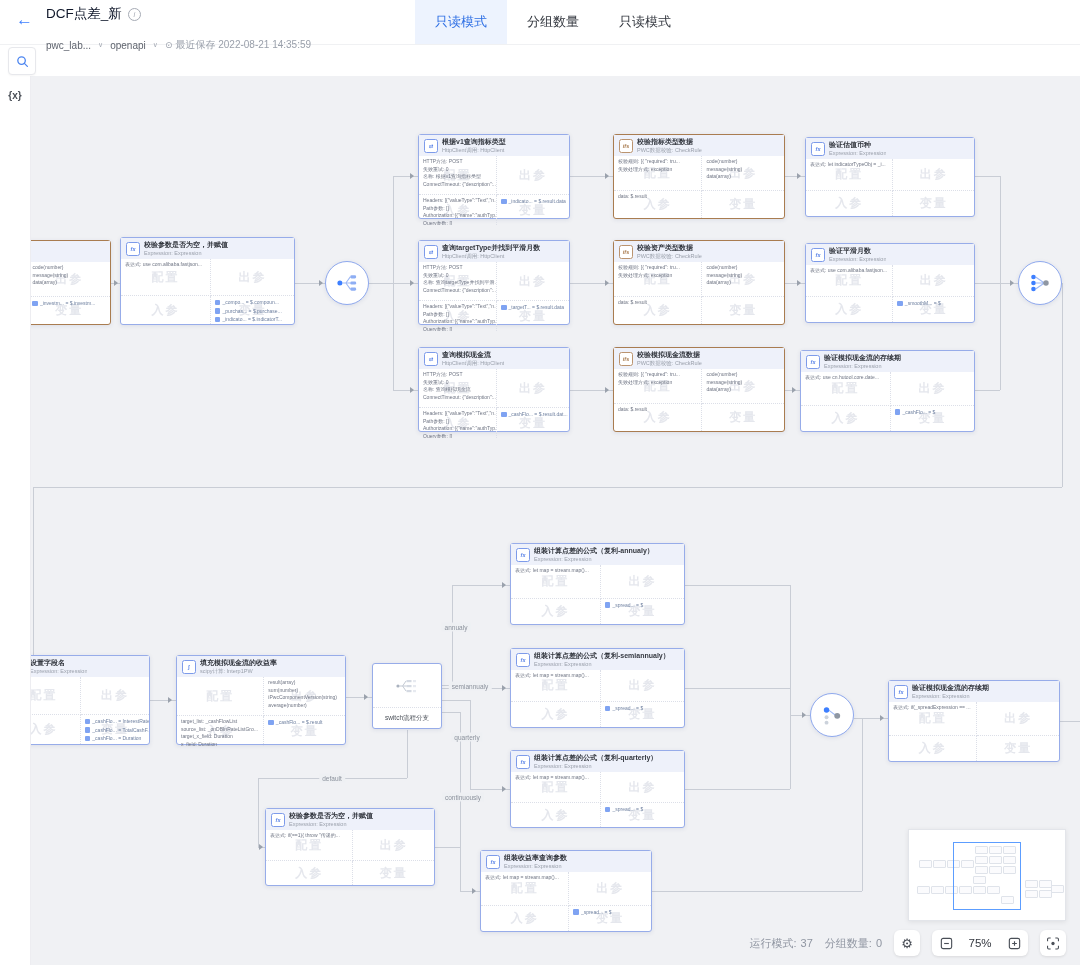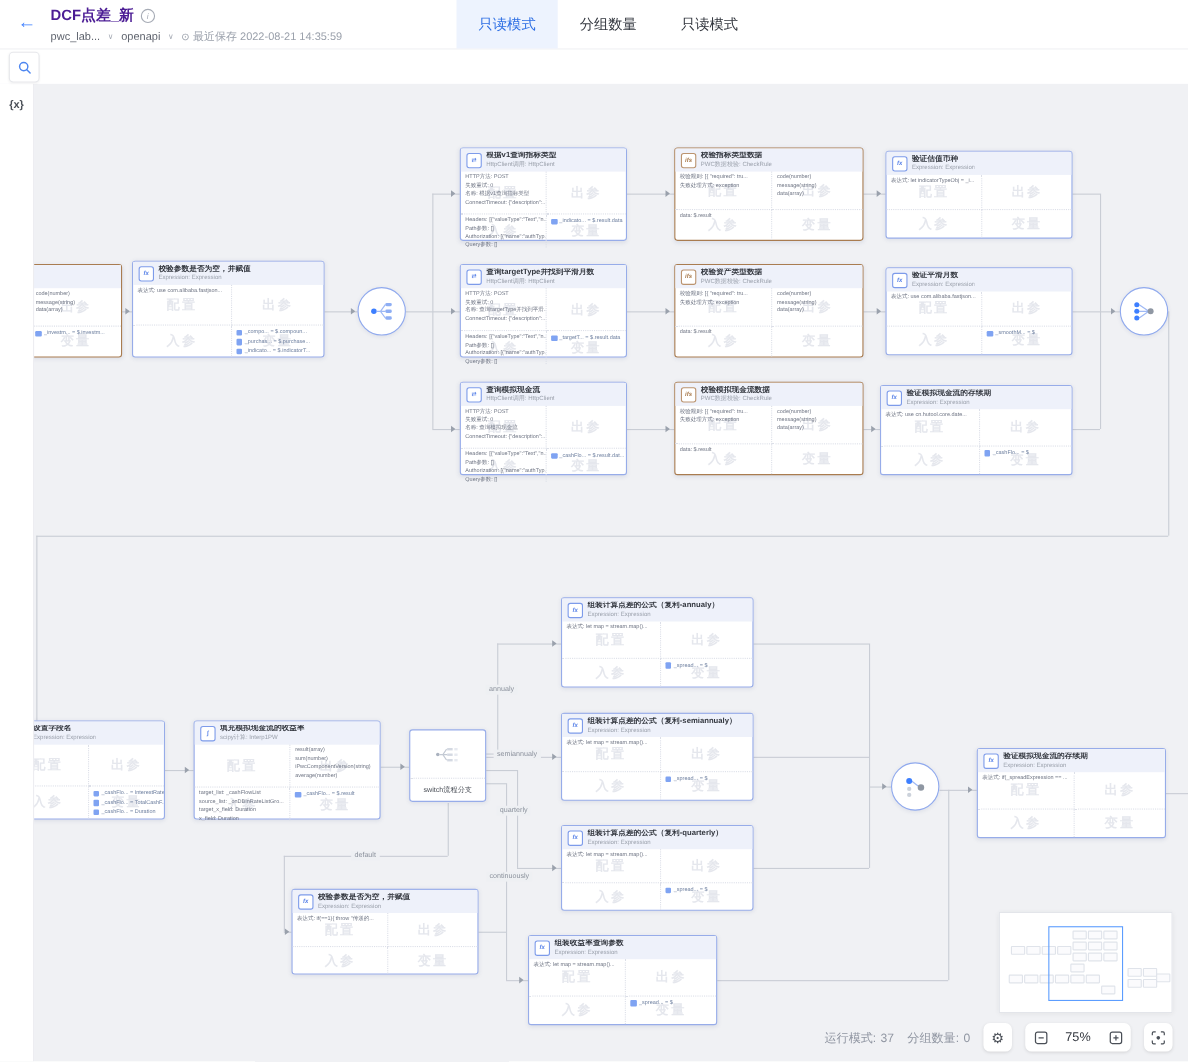--- a/index.html
+++ b/index.html
@@ -4,23 +4,23 @@
 <style>
   html,body{margin:0;padding:0;background:#fff;}
   body{width:1080px;height:965px;overflow:hidden;font-family:"Liberation Sans","DejaVu Sans",sans-serif;-webkit-font-smoothing:antialiased;}
   .app{position:relative;width:1080px;height:965px;background:#fff;overflow:hidden;}
 
   
   .header{position:absolute;left:0;top:0;right:0;height:44px;background:#fff;border-bottom:1px solid #f0f1f3;z-index:10;}
   .back-btn{position:absolute;left:16px;top:11px;font-size:17px;color:#3D7FFF;cursor:pointer;line-height:1;}
   .title-wrap{position:absolute;left:46px;top:5px;}
   .title-row{display:flex;align-items:center;gap:6px;}
-  .doc-title{font-size:13.5px;font-weight:bold;color:#4c1d95;}
+  .doc-title{font-size:13.5px;font-weight:normal;color:#0f172a;}
   .info-i{display:inline-flex;width:11px;height:11px;border:1px solid #a6abb5;border-radius:50%;color:#a6abb5;font-size:7.5px;align-items:center;justify-content:center;font-style:italic;}
-  .crumb-row{display:flex;align-items:center;gap:7px;margin-top:3px;font-size:10px;color:#5f646e;}
+  .crumb-row{display:flex;align-items:center;gap:7px;margin-top:15px;font-size:10px;color:#5f646e;}
   .chev{font-size:7px;color:#a6abb5;}
   .saved{color:#9aa0ab;display:flex;align-items:center;gap:3px;}
   .clock{font-size:9px;color:#9aa0ab;}
   .tabs{position:absolute;left:415px;top:0;height:44px;display:flex;align-items:stretch;}
   .tab{display:flex;align-items:center;padding:0 20px;font-size:13px;color:#33373f;cursor:pointer;}
   .tab.active{background:#edf3fe;color:#2e6fe4;}
 
   
   .toolbar{position:absolute;left:0;top:44px;right:0;height:32px;background:#fff;z-index:9;}
   .search-btn{position:absolute;left:8px;top:3px;width:26px;height:26px;background:#fff;border:1px solid #e7e8ec;border-radius:4px;box-shadow:0 1px 2px rgba(0,0,0,.04);display:flex;align-items:center;justify-content:center;cursor:pointer;}

